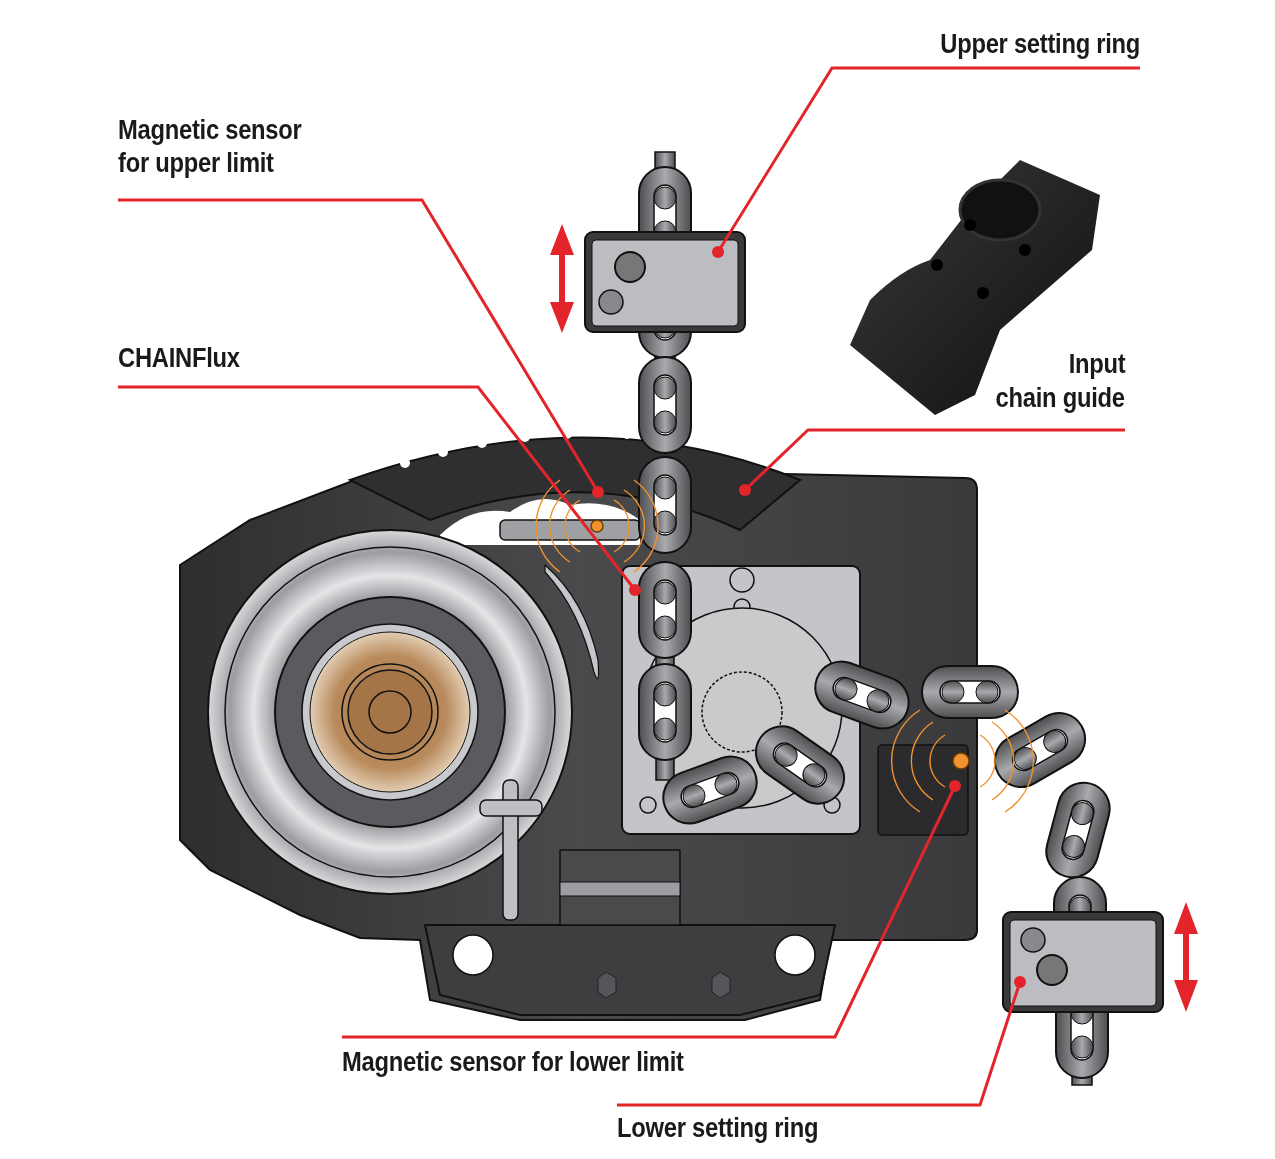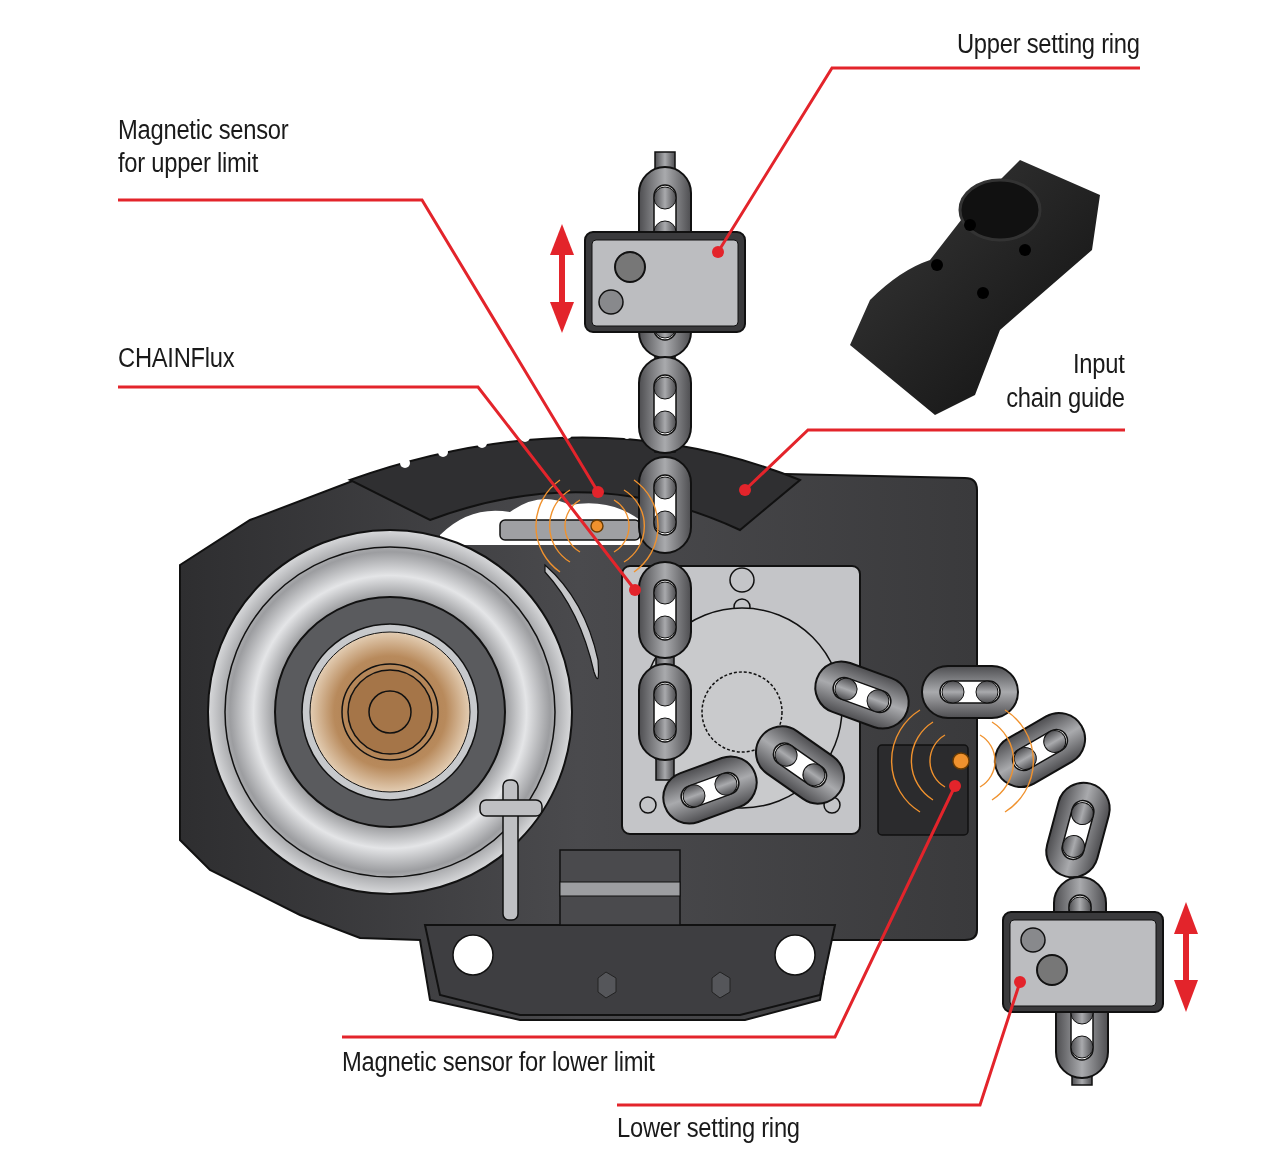--- a/index.html
+++ b/index.html
@@ -1,17 +1,17 @@
 <!DOCTYPE html>
 <html><head>
 <meta charset="utf-8">
 <style>
   html, body { margin: 0; padding: 0; background: #ffffff; }
   body { width: 1275px; height: 1159px; position: relative; overflow: hidden; }
-  #stage { position: absolute; left: 0; top: 0; width: 1275px; height: 1159px; }
+  #stage { position: absolute; left: 0; top: 0; width: 1275px; height: 1159px; font-weight: bold; }
   .label {
     position: absolute;
     font-family: "Liberation Sans", sans-serif;
     font-size: 27px;
     line-height: 33px;
     color: #1a1a1a;
     letter-spacing: -0.3px;
     transform: scaleX(0.88);
     white-space: nowrap;
   }

